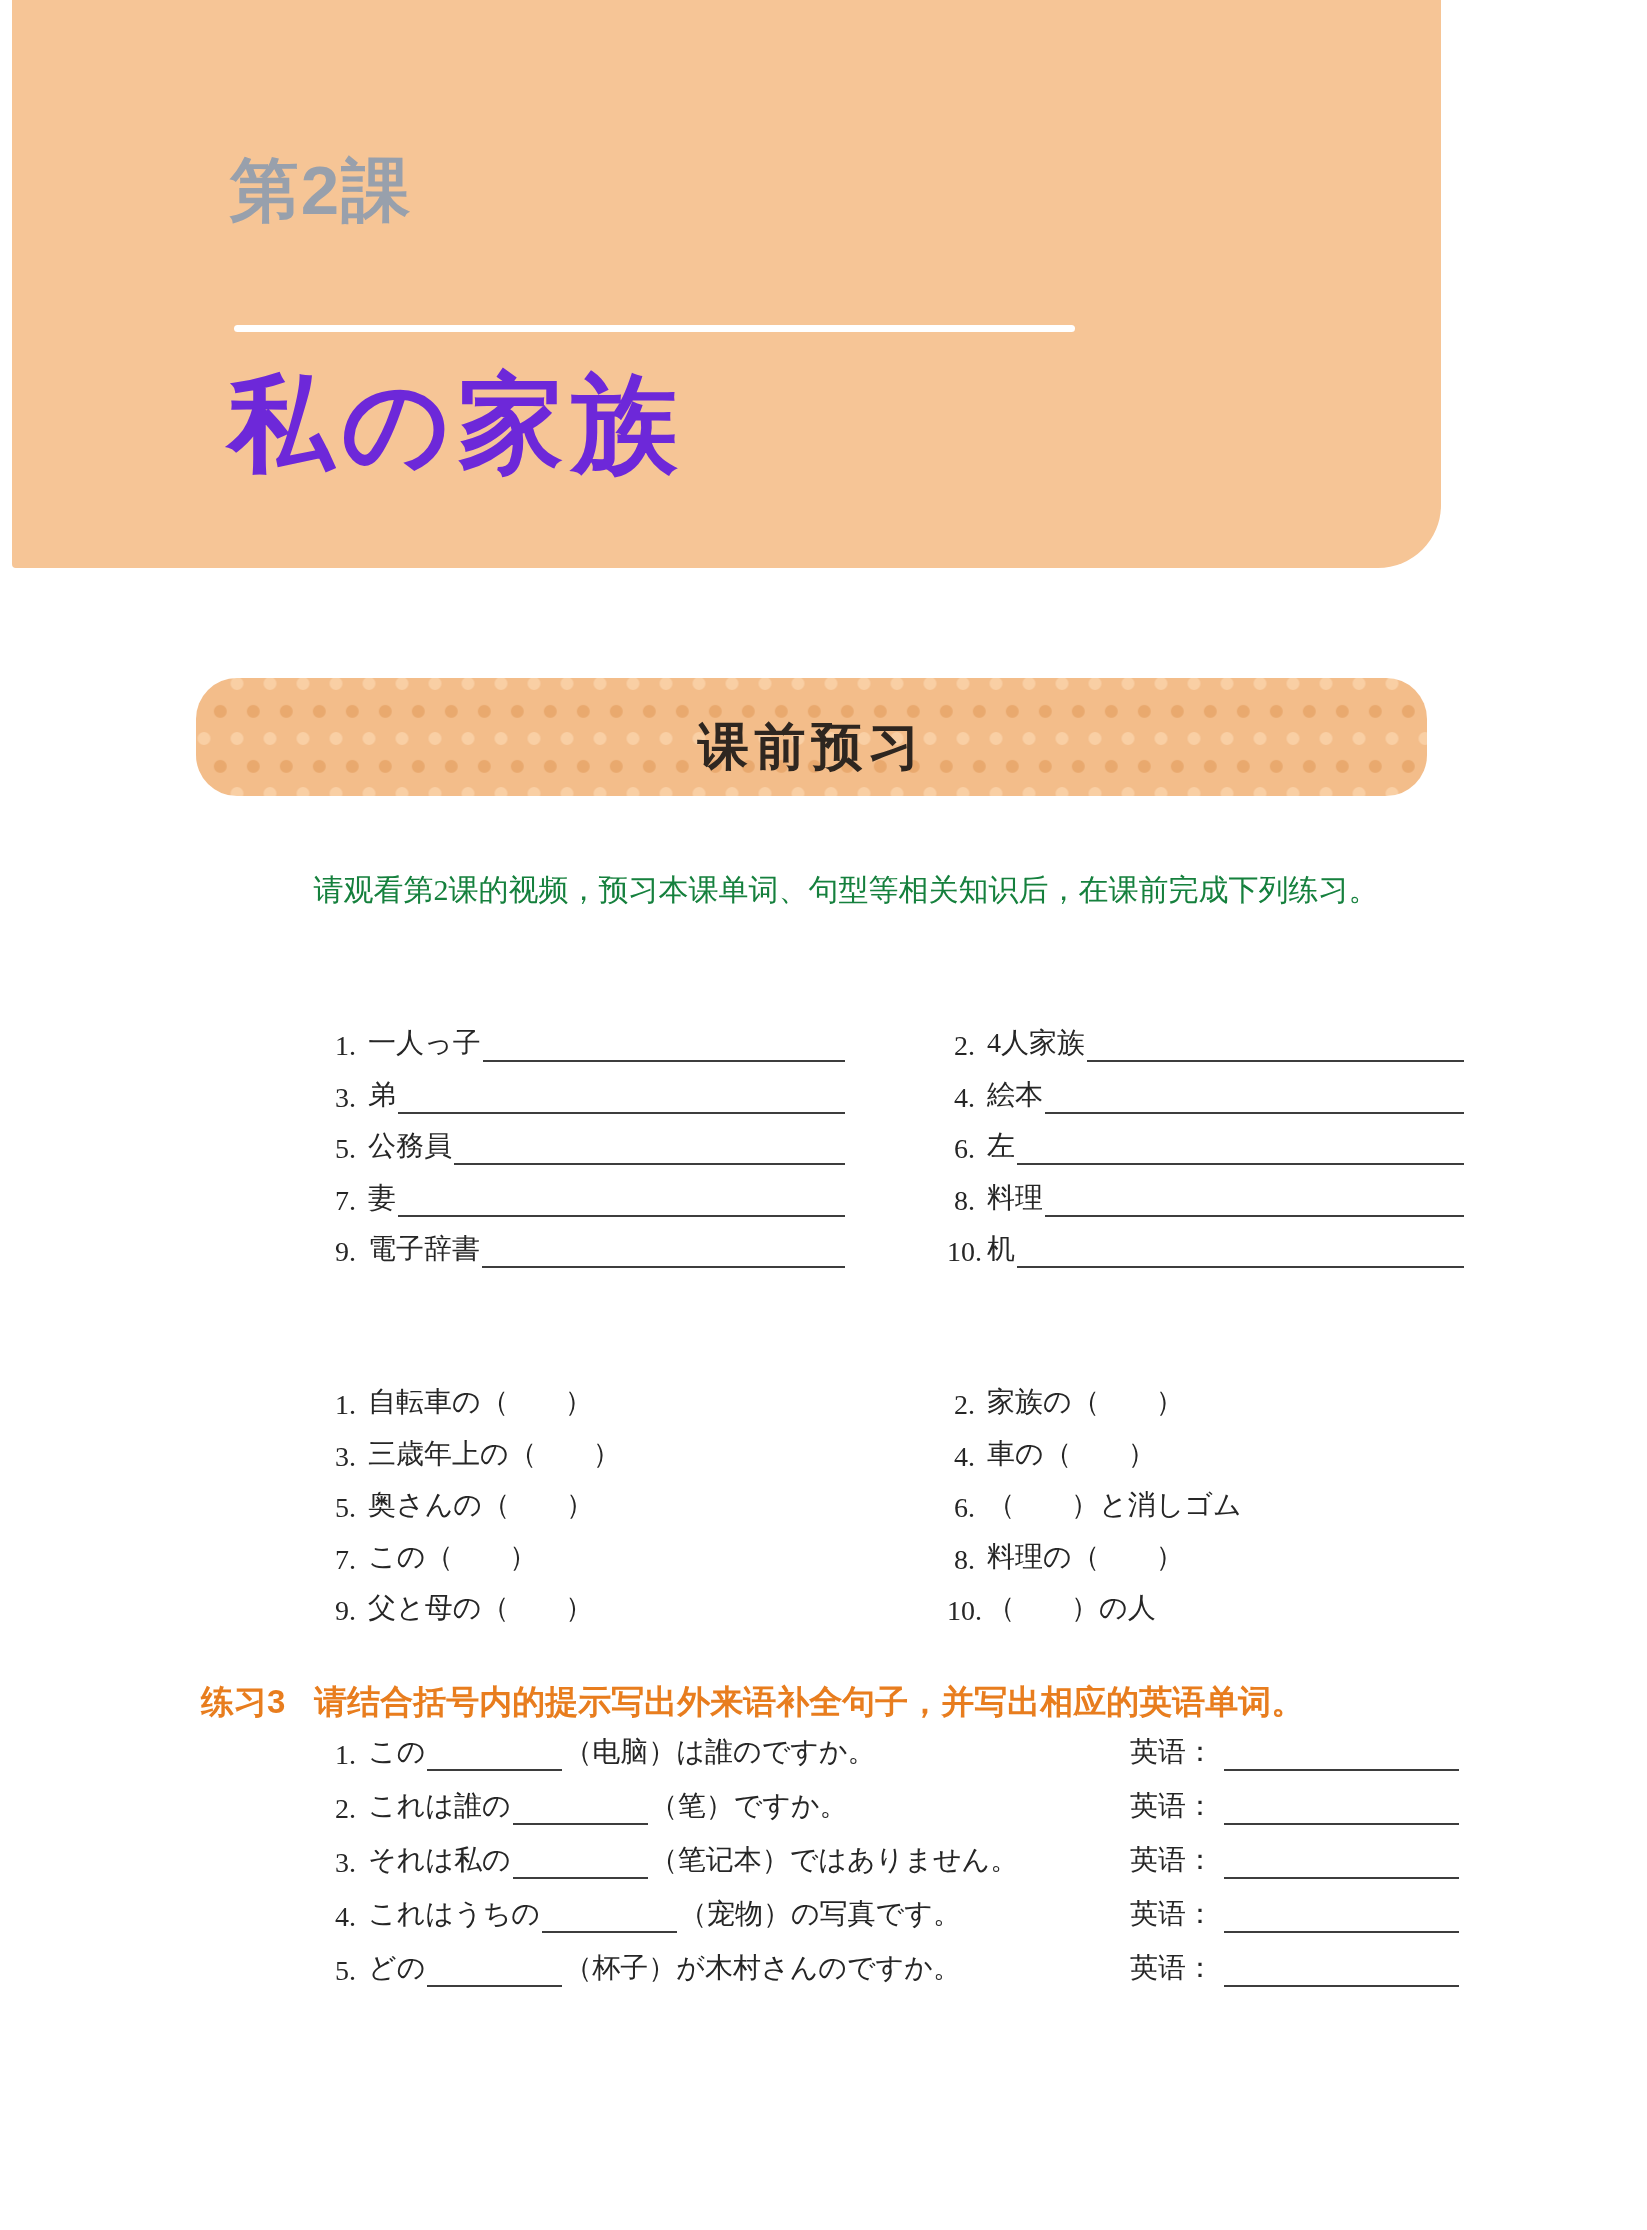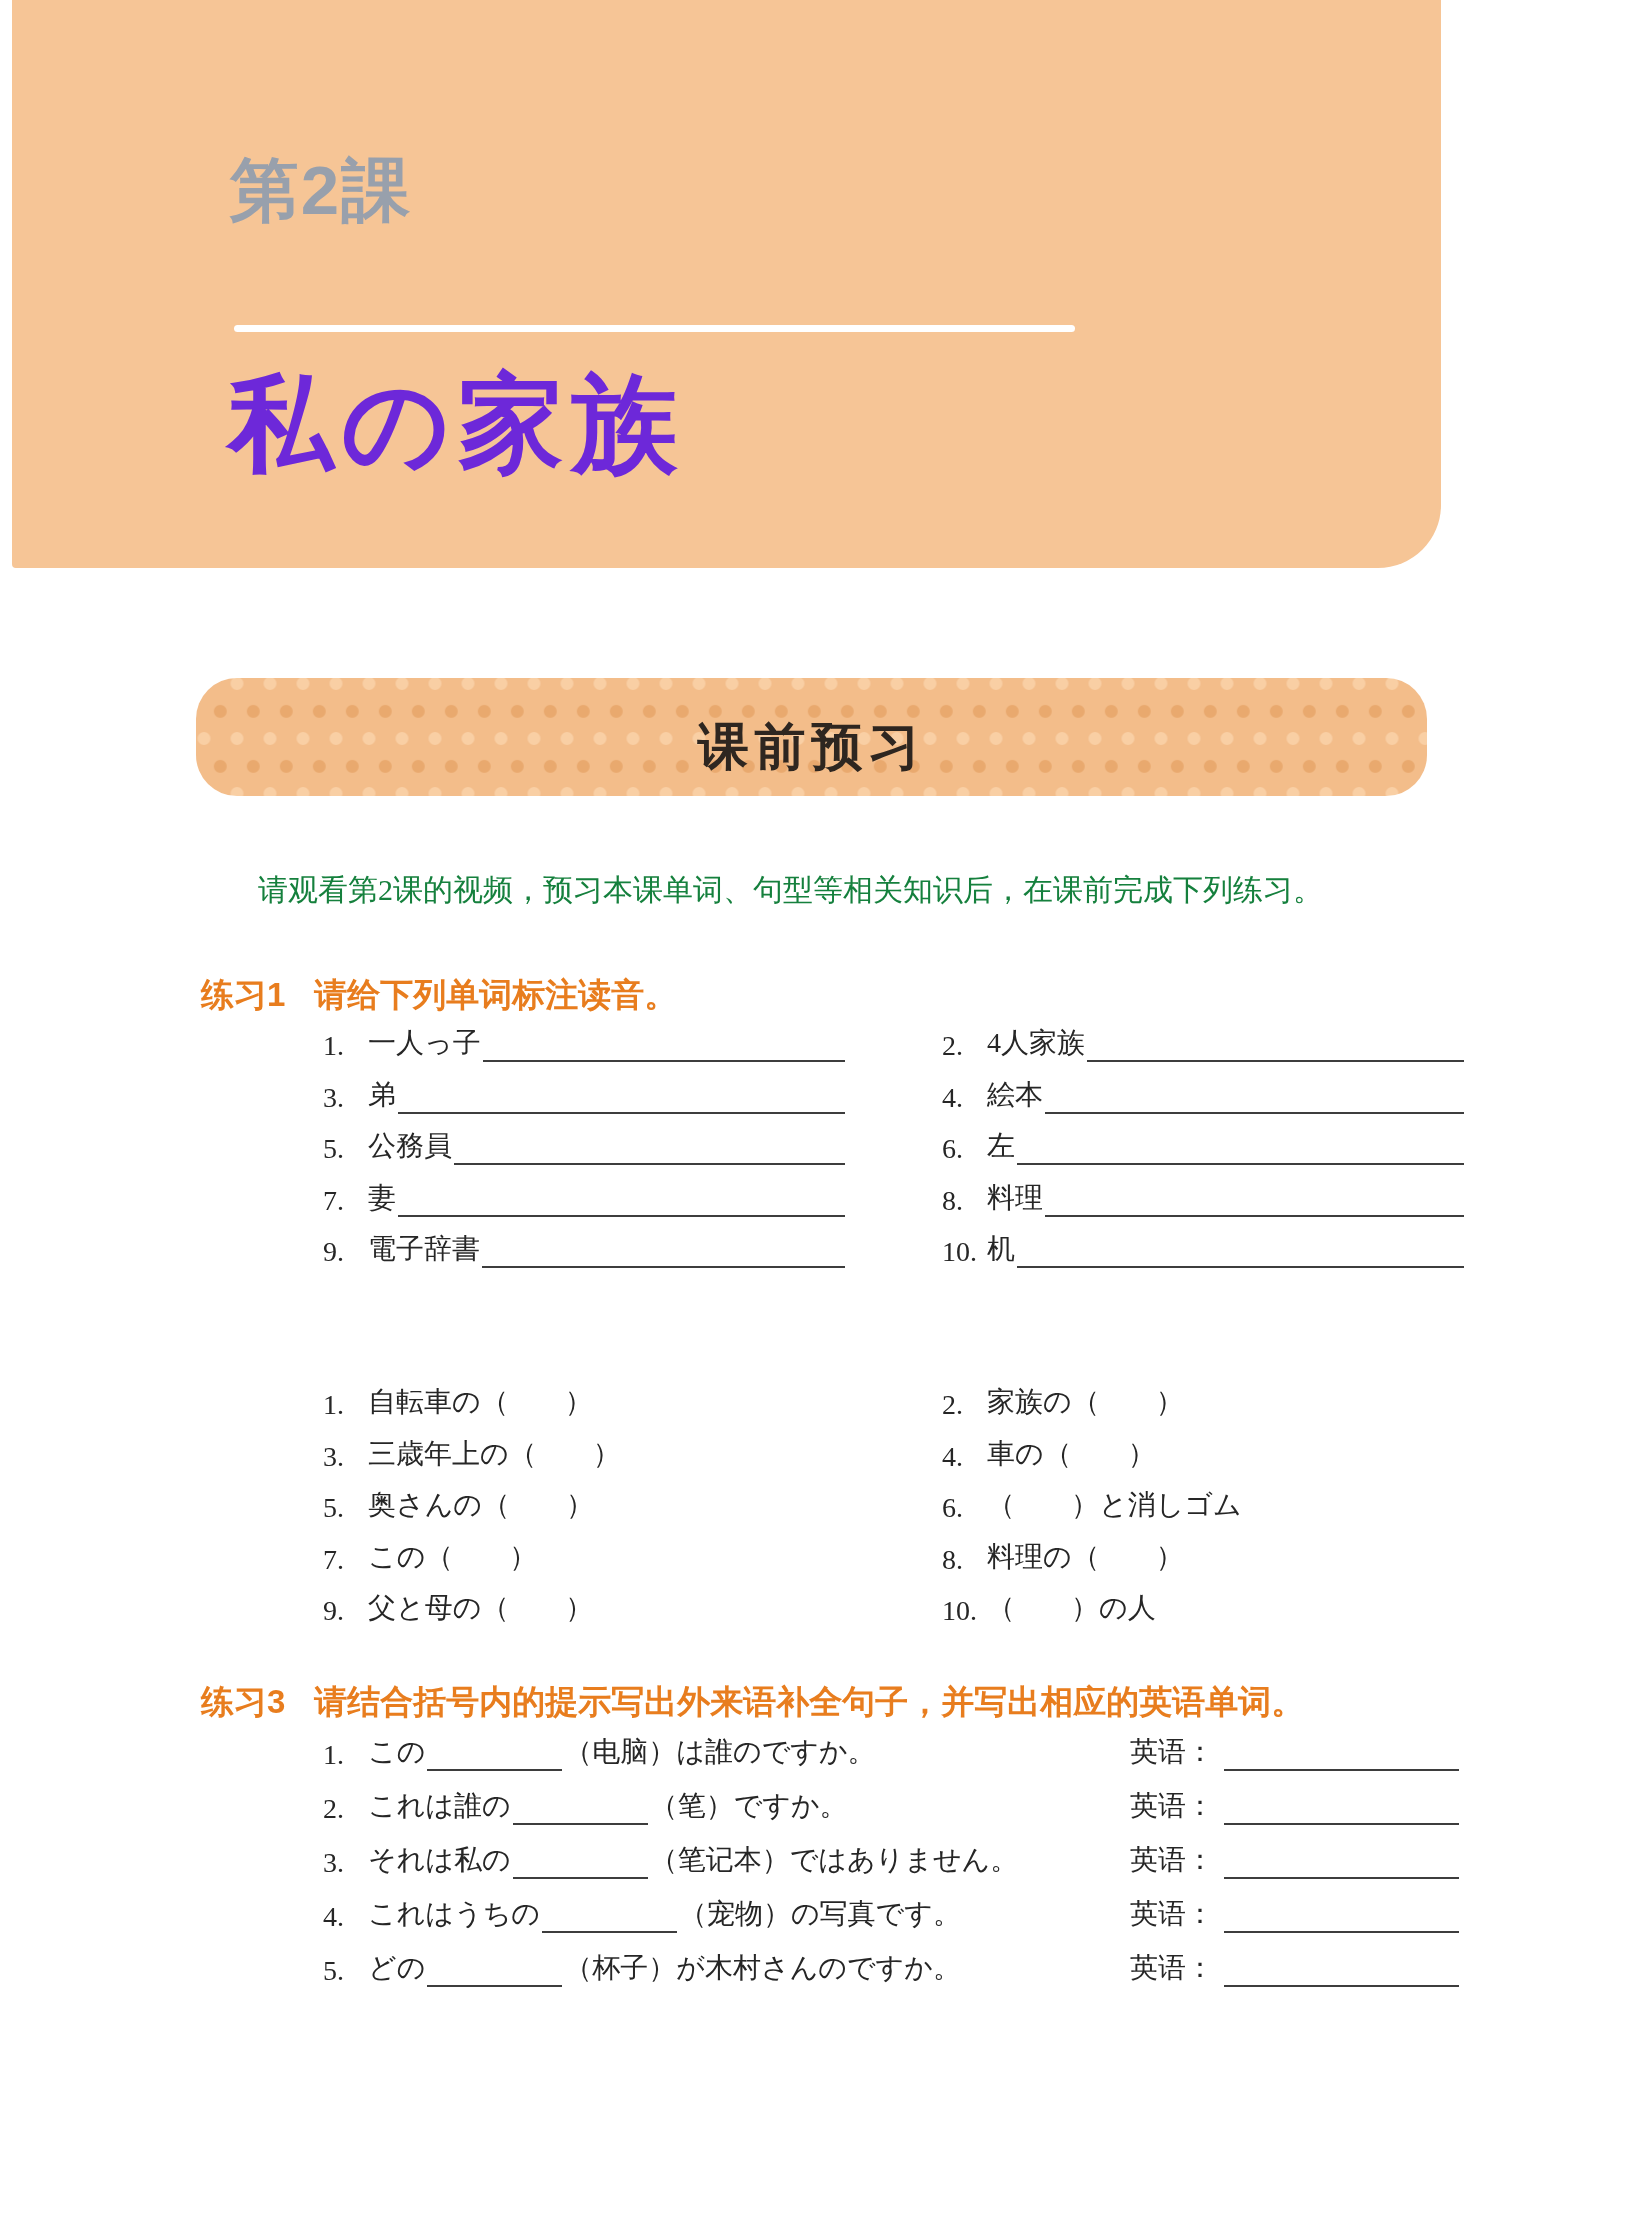--- a/index.html
+++ b/index.html
@@ -4,20 +4,21 @@
 <style>
   html,body{margin:0;padding:0;}
   body{background:#ffffff;}
   .page{
     position:relative;
     width:1648px;
     height:1994px;
     background:#ffffff;
     overflow:hidden;
     font-family:"Liberation Sans","DejaVu Sans",sans-serif;
+    text-align:center;
   }
   
   .header-block{
     position:absolute;
     left:11.8px; top:0;
     width:1429px; height:568px;
     background:#f6c596;
     border-radius:0 0 63px 3.9px;
   }
   .lesson-number{
@@ -177,24 +178,20 @@
     <div class="header-divider"></div>
     <div class="lesson-title">私の家族</div>
   </div>
 
   <div class="preview-banner">
     <div class="banner-title">课前预习</div>
   </div>
 
   <div class="intro">请观看第2课的视频，预习本课单词、句型等相关知识后，在课前完成下列练习。</div>
 
-  <div class="ex-header" id="ex1-header">
-    <span>练习1</span>
-    <span>请给下列单词标注读音。</span>
-  </div>
 
   <div class="ex-grid" id="ex1-grid">
     <div class="item">
         <span class="num">1.</span>
         <span class="word">一人っ子</span>
         <span class="fill"></span>
       </div>
     <div class="item">
         <span class="num">2.</span>
         <span class="word">4人家族</span>

